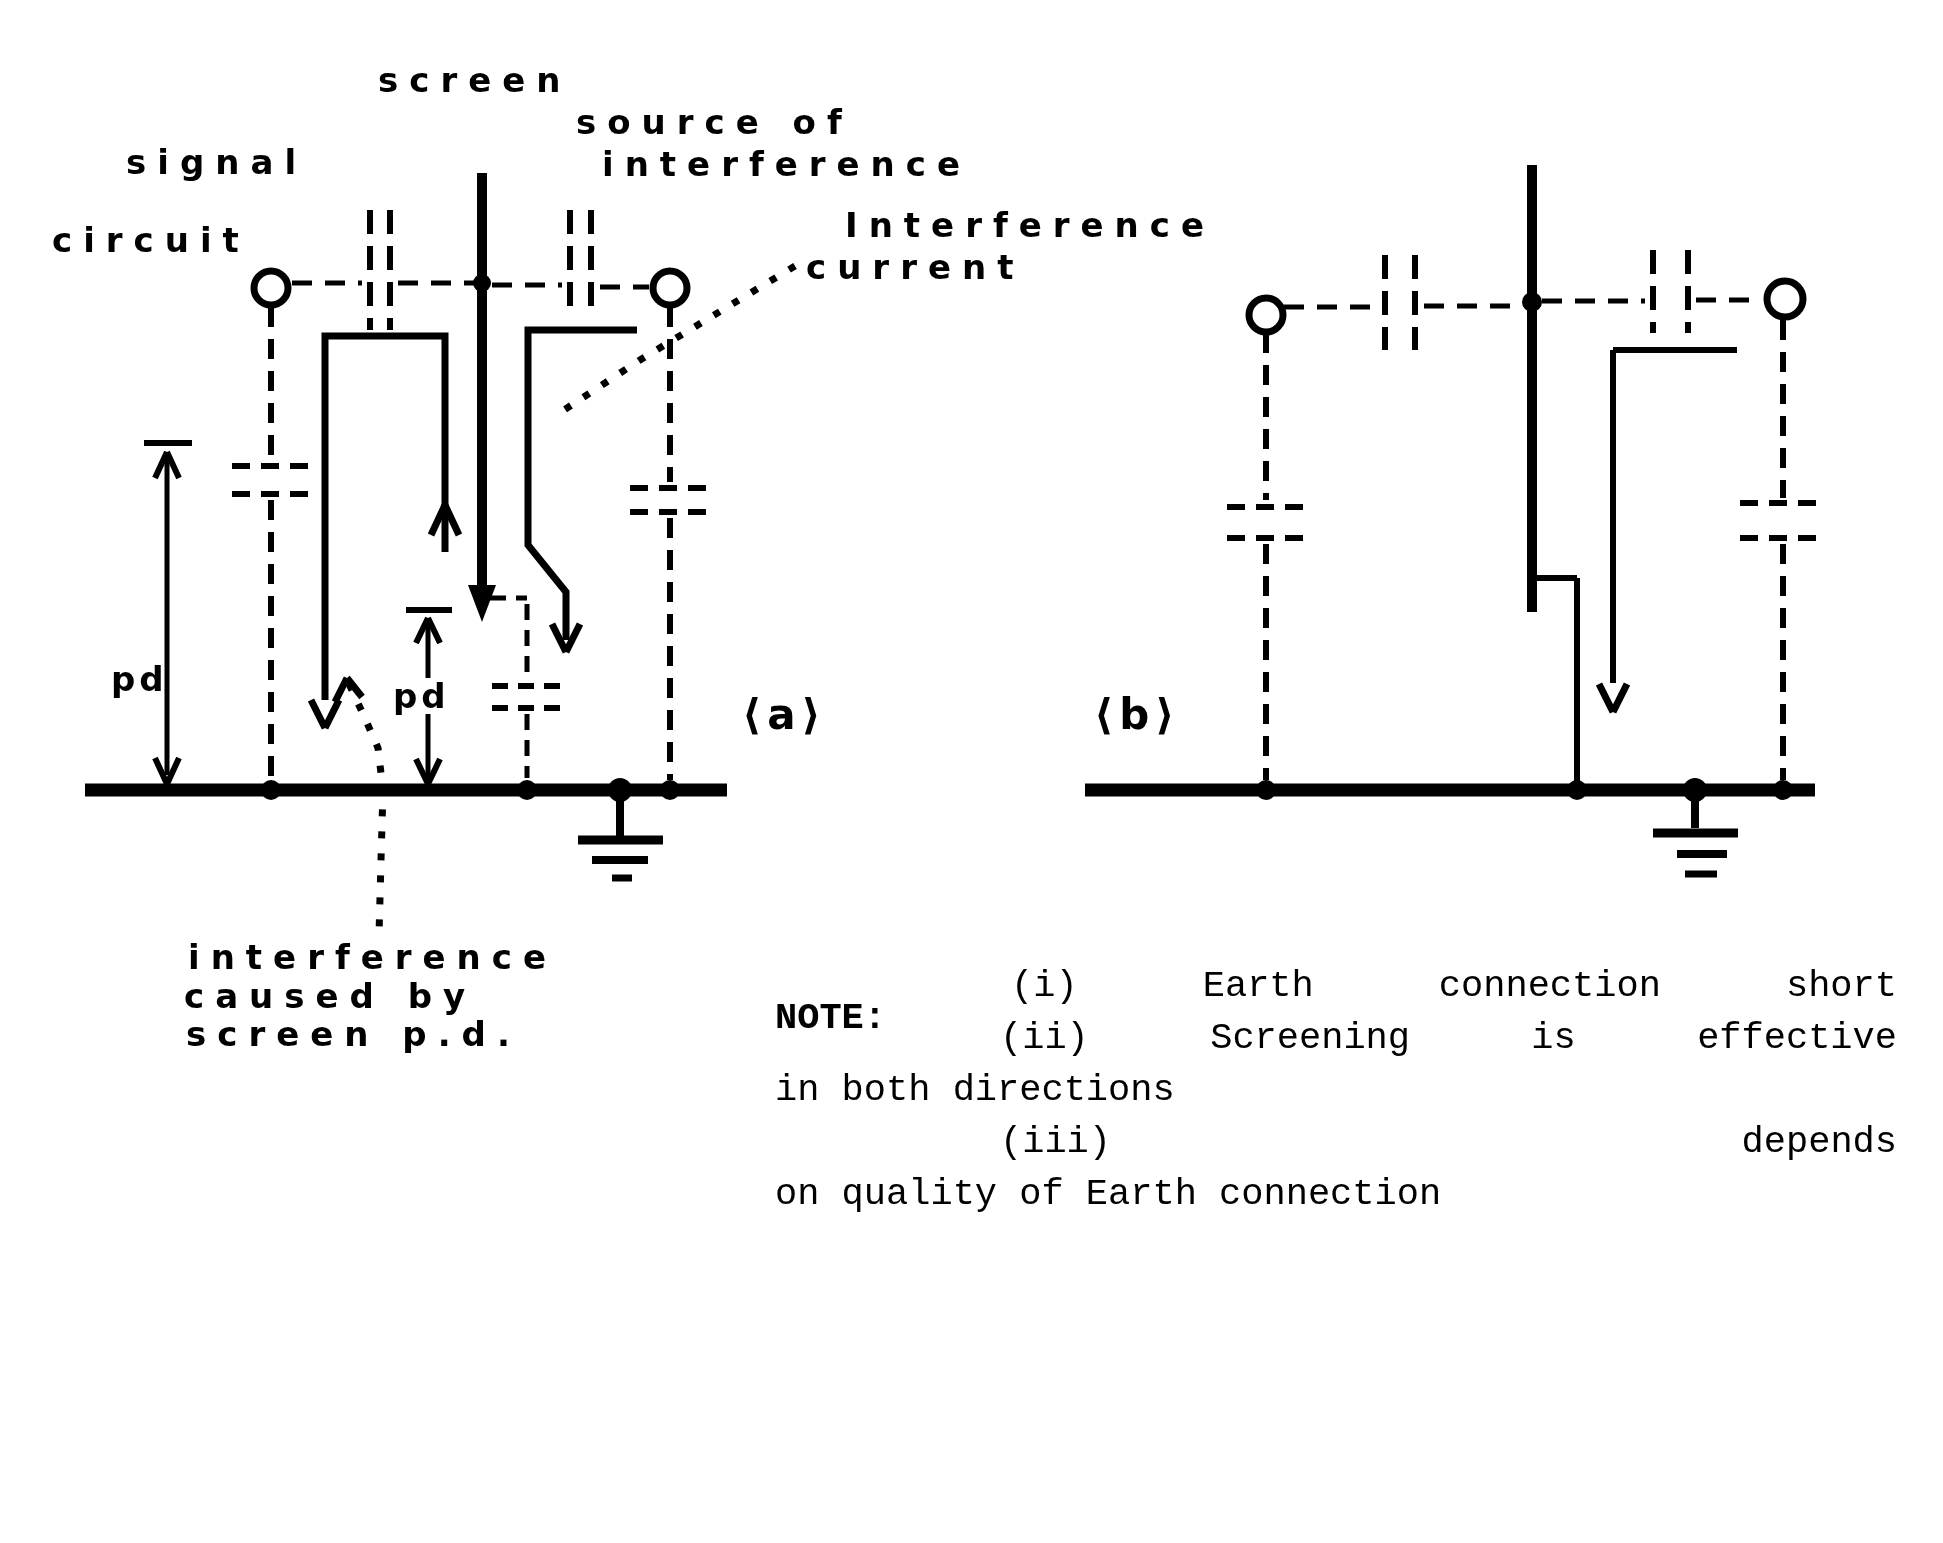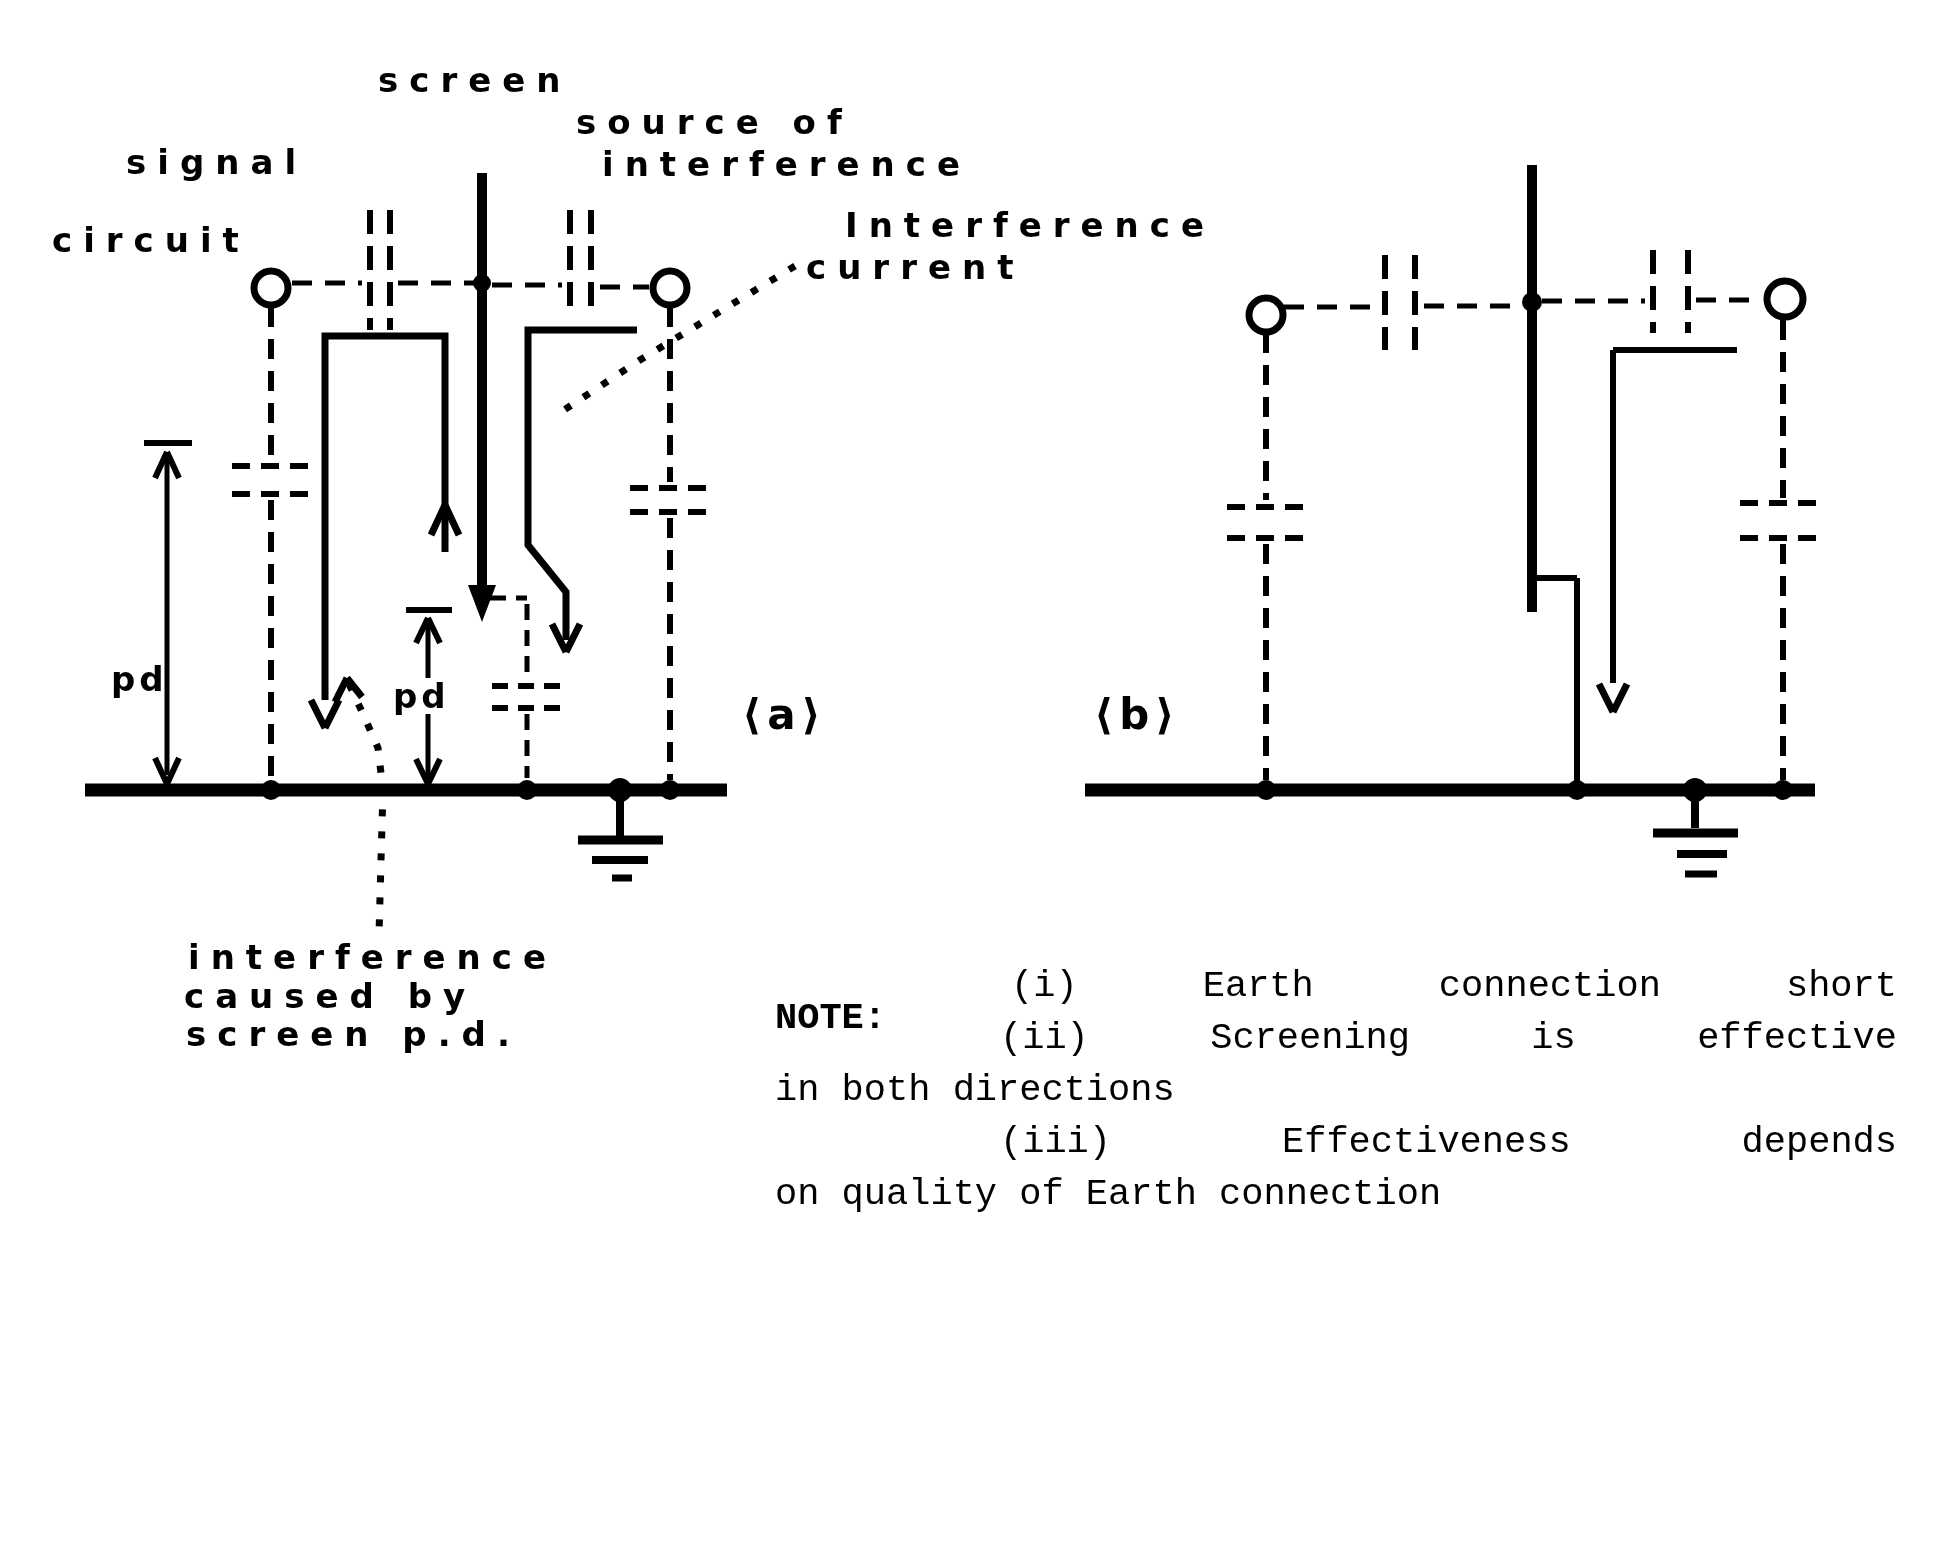--- a/index.html
+++ b/index.html
@@ -225,19 +225,18 @@
     </div>
     <div class="row jrow indent">
       <span>(ii)</span>
       <span>Screening</span>
       <span>is</span>
       <span>effective</span>
     </div>
     <div class="row">in both directions</div>
     <div class="row jrow indent">
       <span>(iii)</span>
-      <span>Effectiveness</span>
       <span>depends</span>
     </div>
     <div class="row">on quality of Earth connection</div>
   </div>
 
 </div>
 
 </body></html>

